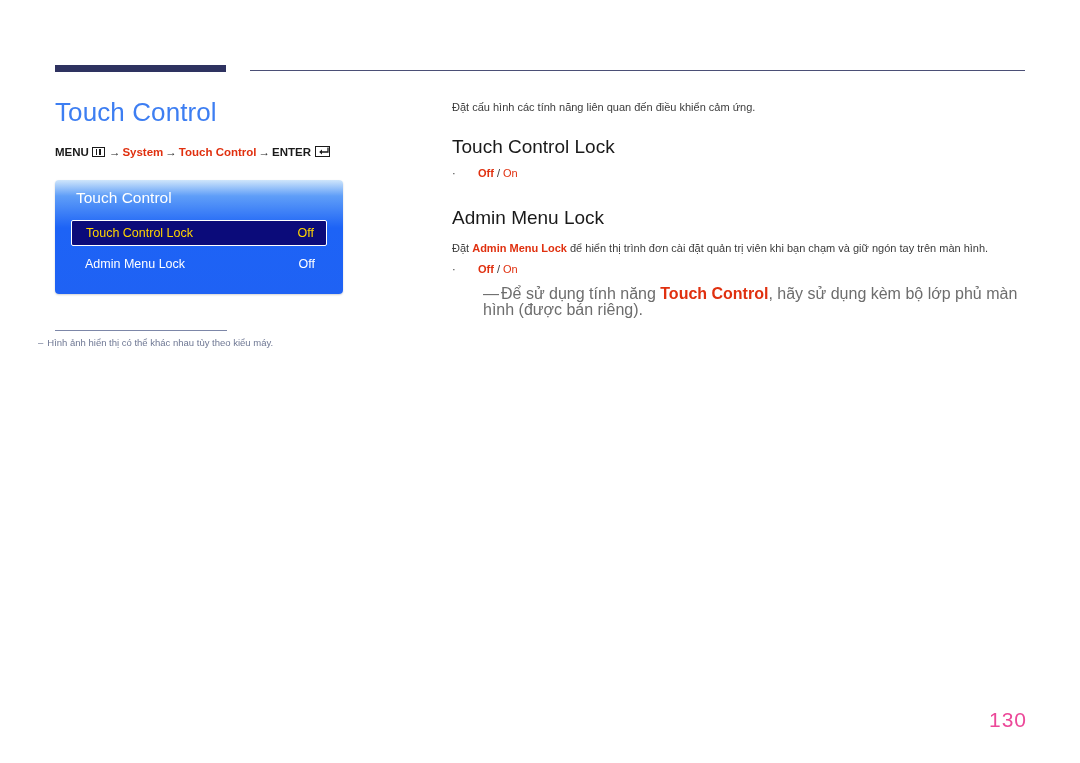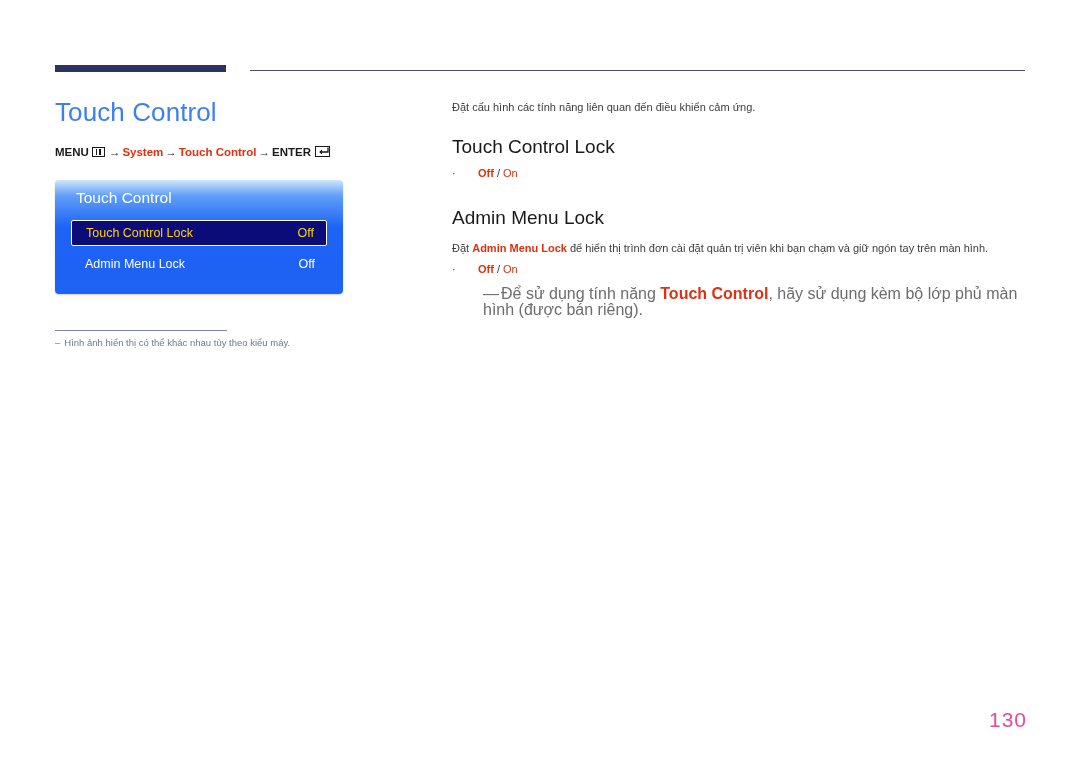--- a/index.html
+++ b/index.html
@@ -156,21 +156,21 @@
   .foot-rule {
     position: absolute;
     left: 55px;
     top: 330px;
     width: 172px;
     height: 1px;
     background: #7d87a8;
   }
   .foot-note {
     position: absolute;
-    left: 55px;
+    left: 38px;
     top: 336px;
     width: 360px;
     font-size: 9.5px;
     color: #6f7894;
     line-height: 14px;
     white-space: nowrap;
   }
   .foot-note .dash { margin-right: 4px; }
 
   

